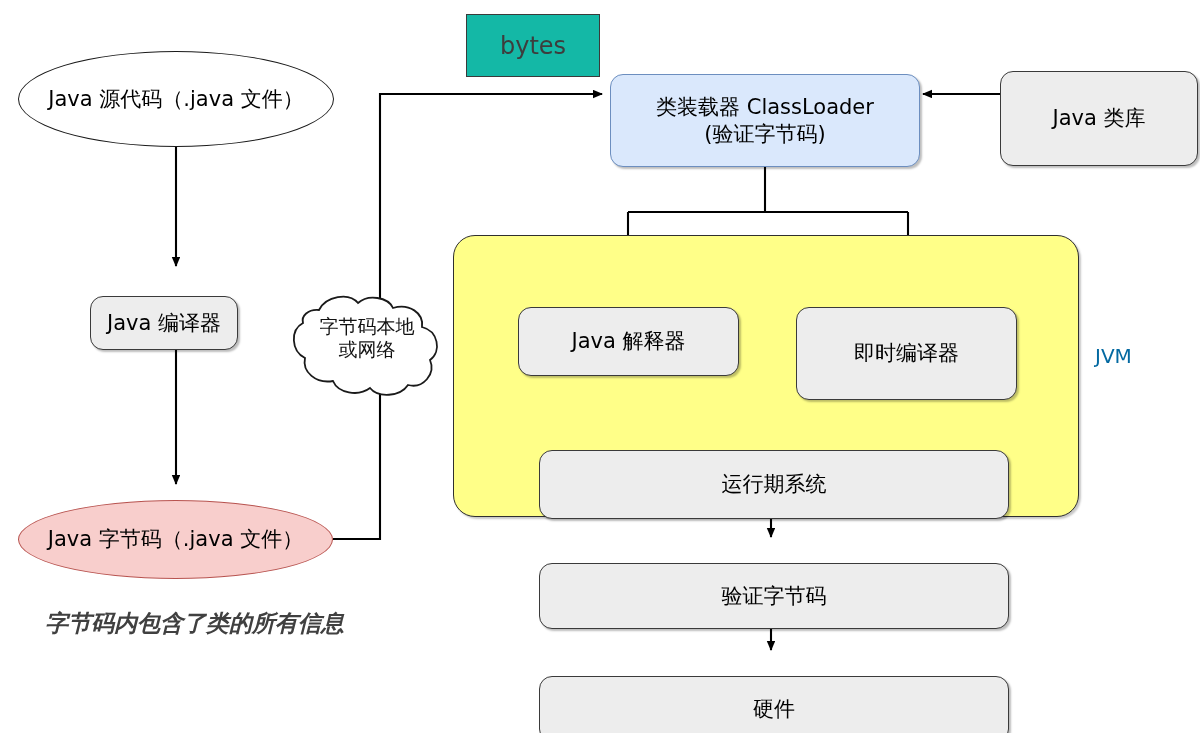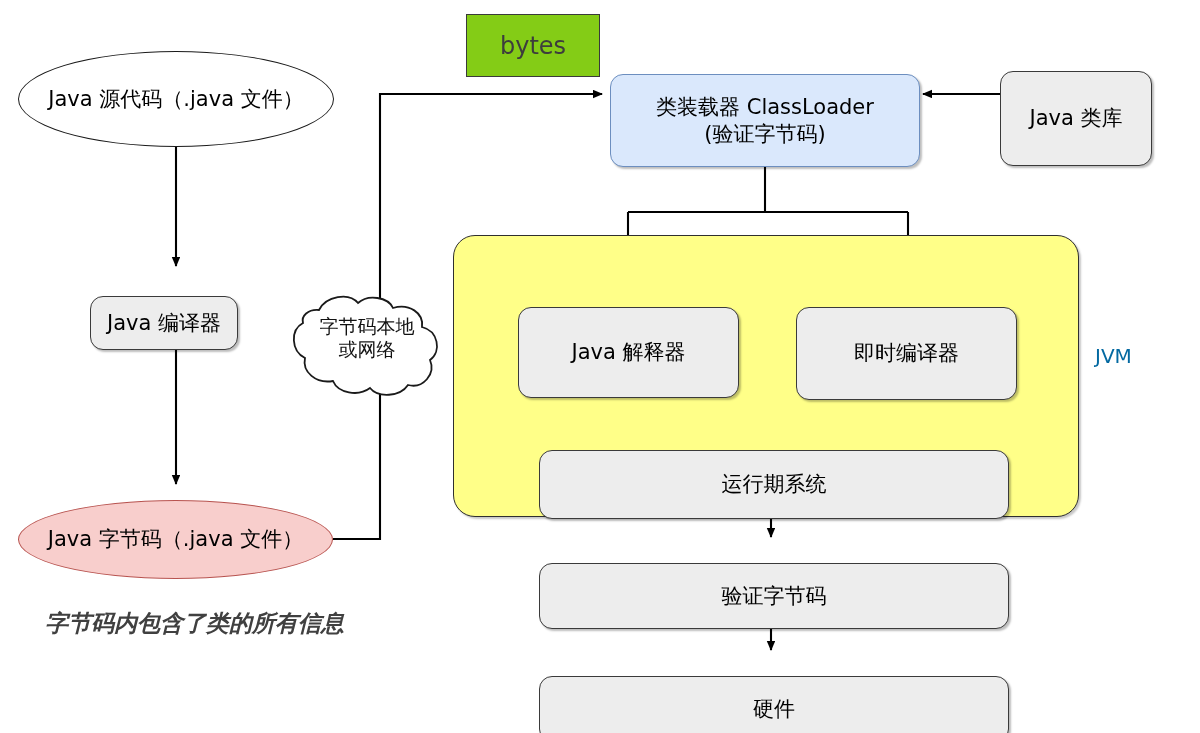--- a/index.html
+++ b/index.html
@@ -132,51 +132,51 @@
                C316,384 302,372 305,358
                C291,351 290,330 303,323
                C301,316 308,309 319,310 Z" fill="#ffffff" stroke="#1a1a1a" stroke-width="1.8"></path>
     </g>
   </svg>
 
   <div class="node ellipse" style="left:18px; top:51px; width:316px; height:96px;">
     <span>Java 源代码（.java 文件）</span>
   </div>
 
-  <div class="node sq" style="left:466px; top:14px; width:134px; height:63px; background:#84cc16; border-color:#3a3a3a;">
+  <div class="node sq" style="left:466px; top:14px; width:134px; height:63px; background:#14b8a6; border-color:#3a3a3a;">
     <span>bytes</span>
   </div>
 
   <div class="node rbox shadowed two-line" style="left:610px; top:50px; width:310px; height:93px; background:#dae8fc; border-color:#6c8ebf; font-size:21px;">
     <span style="white-space: pre-line;">类装载器 ClassLoader
 (验证字节码)</span>
   </div>
 
-  <div class="node rbox shadowed" style="left:1000px; top:47px; width:152px; height:95px;">
+  <div class="node rbox shadowed" style="left:1000px; top:47px; width:198px; height:95px;">
     <span>Java 类库</span>
   </div>
 
   <div class="node rbox shadowed" style="left:90px; top:272px; width:148px; height:54px;">
     <span>Java 编译器</span>
   </div>
 
   <div class="cloud-text" style="left: 297px; top: 315px; width: 140px; white-space: pre-line;">字节码本地
 或网络</div>
 
   <div class="node ellipse" style="left:18px; top:500px; width:315px; height:79px; background:#f8cecc; border-color:#b85450;">
     <span>Java 字节码（.java 文件）</span>
   </div>
 
   <div class="caption" style="left:45px; top:608px;">字节码内包含了类的所有信息</div>
 
   <div class="node jvm-wrap" style="left:453px; top:235px; width:626px; height:282px;"></div>
 
   <div class="plain-label" style="left:1095px; top:344px;">JVM</div>
 
-  <div class="node rbox shadowed" style="left:518px; top:283px; width:221px; height:91px;">
+  <div class="node rbox shadowed" style="left:518px; top:283px; width:221px; height:69px;">
     <span>Java 解释器</span>
   </div>
 
   <div class="node rbox shadowed" style="left:796px; top:283px; width:221px; height:93px;">
     <span>即时编译器</span>
   </div>
 
   <div class="node rbox shadowed" style="left:539px; top:426px; width:470px; height:69px;">
     <span>运行期系统</span>
   </div>

